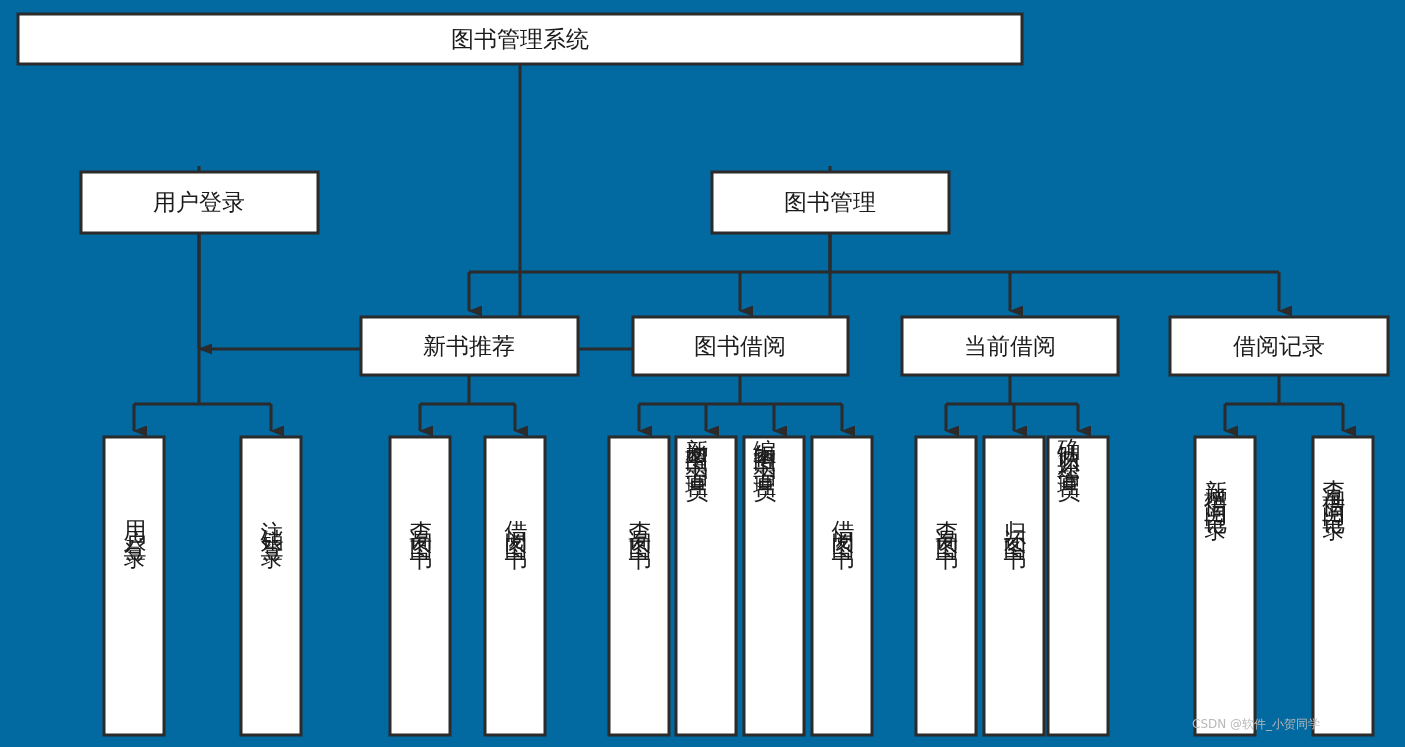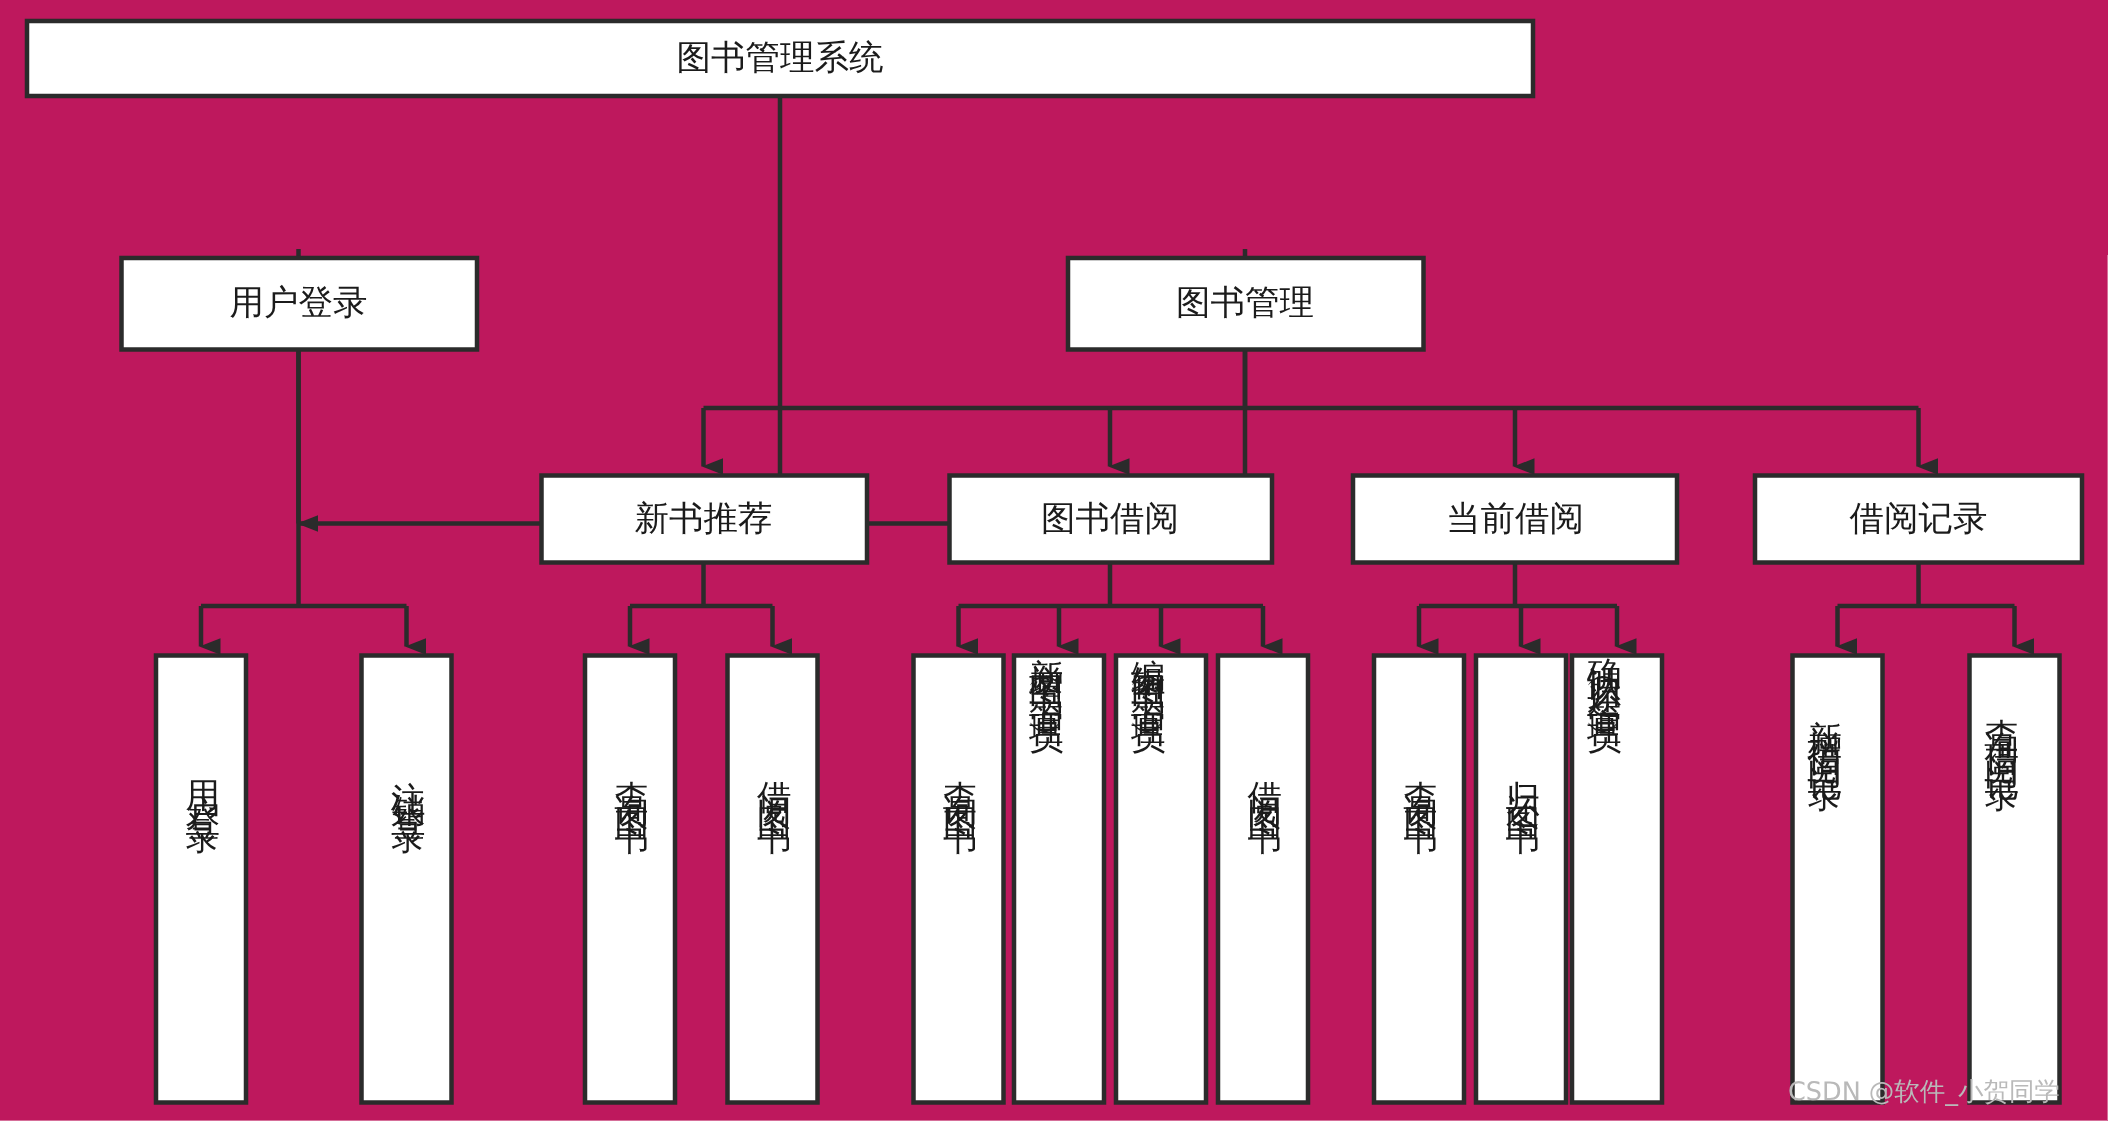--- a/index.html
+++ b/index.html
@@ -1,35 +1,35 @@
 <!DOCTYPE html>
 <html><head>
 <meta charset="utf-8">
 <style>
   html,body{margin:0;padding:0;background:#ffffff;}
   body{
     width:1405px;height:747px;overflow:hidden;
     font-family:"DejaVu Sans","Liberation Sans",sans-serif;
   }
-  #diagram-root{position:relative;width:1405px;height:747px;background:#be185d;}
+  #diagram-root{position:relative;width:1405px;height:747px;background:#0369a1;}
   svg#tree{position:absolute;left:0;top:0;width:1405px;height:747px;}
   .node-rect{fill:#ffffff;stroke:#2b2b2b;stroke-width:3;}
   .edge{stroke:#2b2b2b;stroke-width:3;fill:none;}
   .node-label{
     font-family:"DejaVu Sans","Liberation Sans",sans-serif;
     fill:#1b1b1b;
     text-anchor:middle;
     dominant-baseline:middle;
   }
   .label-h{font-size:23px;}
   .label-v{font-size:23px;}
   .watermark{
     position:absolute;
     left:1192px;top:716px;
-    font-size:17px;
+    font-size:12px;
     color:#b9b9b9;
     font-family:"DejaVu Sans","Liberation Sans",sans-serif;
     white-space:nowrap;
     pointer-events:none;
   }
 </style>
 </head>
 <body>
 
 <div id="diagram-root">

